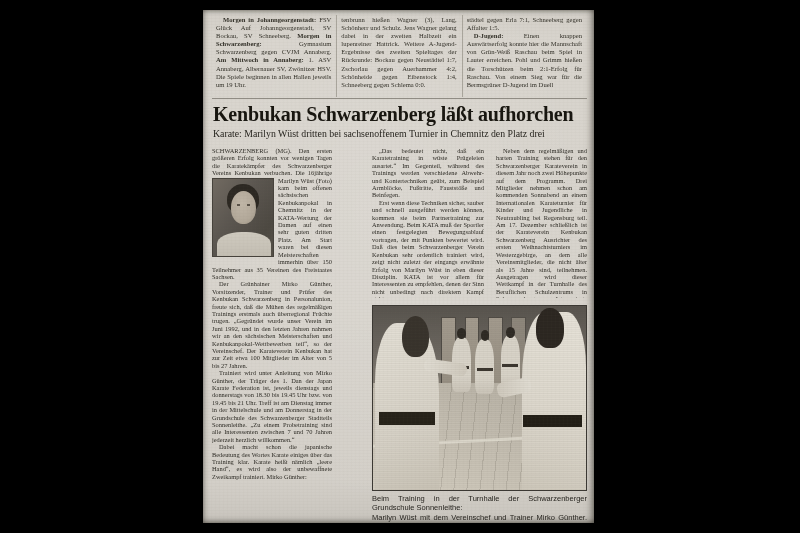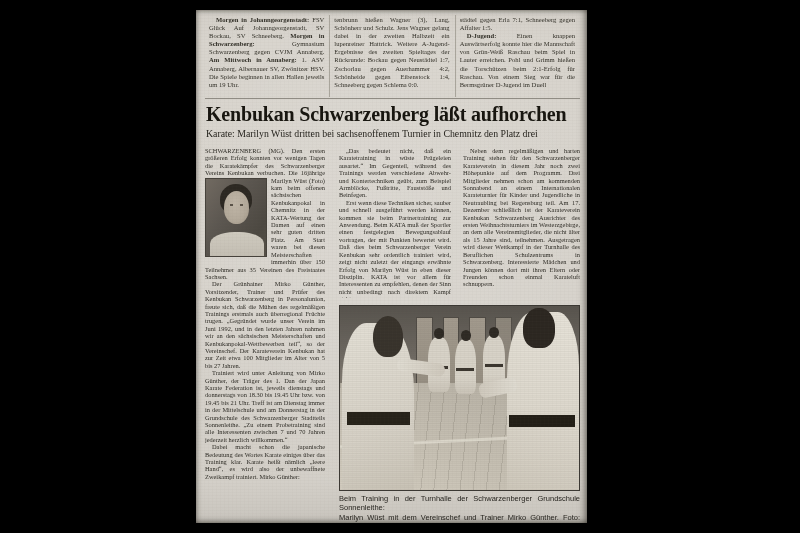--- a/index.html
+++ b/index.html
@@ -1,18 +1,18 @@
 <!DOCTYPE html>
 <html lang="de"><head>
 <meta charset="utf-8">
 <style>
   html,body{margin:0;padding:0;background:#000;}
   .stage{position:relative;width:800px;height:533px;background:#000;overflow:hidden;
          font-family:"Liberation Serif", serif;}
-  .clipping{position:absolute;left:196px;top:10px;width:391px;height:513px;
+  .clipping{position:absolute;left:203px;top:10px;width:391px;height:513px;
     background:
       radial-gradient(ellipse at 45% 40%, rgba(255,255,255,.10), rgba(0,0,0,0) 70%),
       linear-gradient(180deg,#d2cec7 0%, #d8d4cd 6%, #d7d3cc 60%, #d3cfc8 92%, #c8c4bd 100%);
     box-shadow: inset -5px 0 7px -3px rgba(40,36,30,.55),
                 inset 3px 0 5px -2px rgba(40,36,30,.35),
                 inset 0 -4px 6px -3px rgba(40,36,30,.5),
                 inset 0 3px 4px -2px rgba(40,36,30,.35);
     color:#2c2a25; box-sizing:border-box; padding:4px 7px 4px 9px; overflow:hidden;}
   .grain{position:absolute;inset:0;pointer-events:none;opacity:.5;
     background:repeating-linear-gradient(0deg, rgba(120,112,100,.06) 0 1px, transparent 1px 3px),
@@ -24,21 +24,21 @@
   .tdiv{width:1px;background:#a9a59c;margin:1px 0;}
   .b{font-weight:bold;}
   .ind{display:block;}
   
   .headblock{padding:5px 2px 2px 1px;}
   .headline{margin:0;font-size:20px;line-height:21px;font-weight:bold;color:#17150f;
     letter-spacing:-0.2px;white-space:nowrap;}
   .subheadline{margin:3px 0 0 0;font-size:9.8px;line-height:11px;color:#26241e;white-space:nowrap;}
   
   .body3{display:flex;margin-top:6px;height:382px;overflow:hidden;
-    font-size:6.4px;line-height:7.4px;text-align:justify;hyphens:auto;overflow-wrap:break-word;color:#2e2c26;}
+    font-size:6.4px;line-height:7.4px;text-align:justify;hyphens:auto;overflow-wrap:break-word;color:#2e2c26;gap:26px;}
   .bcol1{width:120px;margin-right:14px;overflow:hidden;}
   .bodyright{flex:1;min-width:0;}
   .textrow{display:flex;height:151px;overflow:hidden;}
   .bcol2{width:112px;margin-right:12px;overflow:hidden;}
   .bcol3{flex:1;min-width:0;overflow:hidden;}
   .para{text-indent:7px;margin:0;}
   
   .portrait{float:left;width:62px;height:79px;margin:1px 4px 2px 0;position:relative;
     border:1px solid #46423b;box-sizing:border-box;overflow:hidden;
     background:linear-gradient(125deg,#716a61 0%,#5b5650 40%,#4c4841 78%,#555047 100%);}

